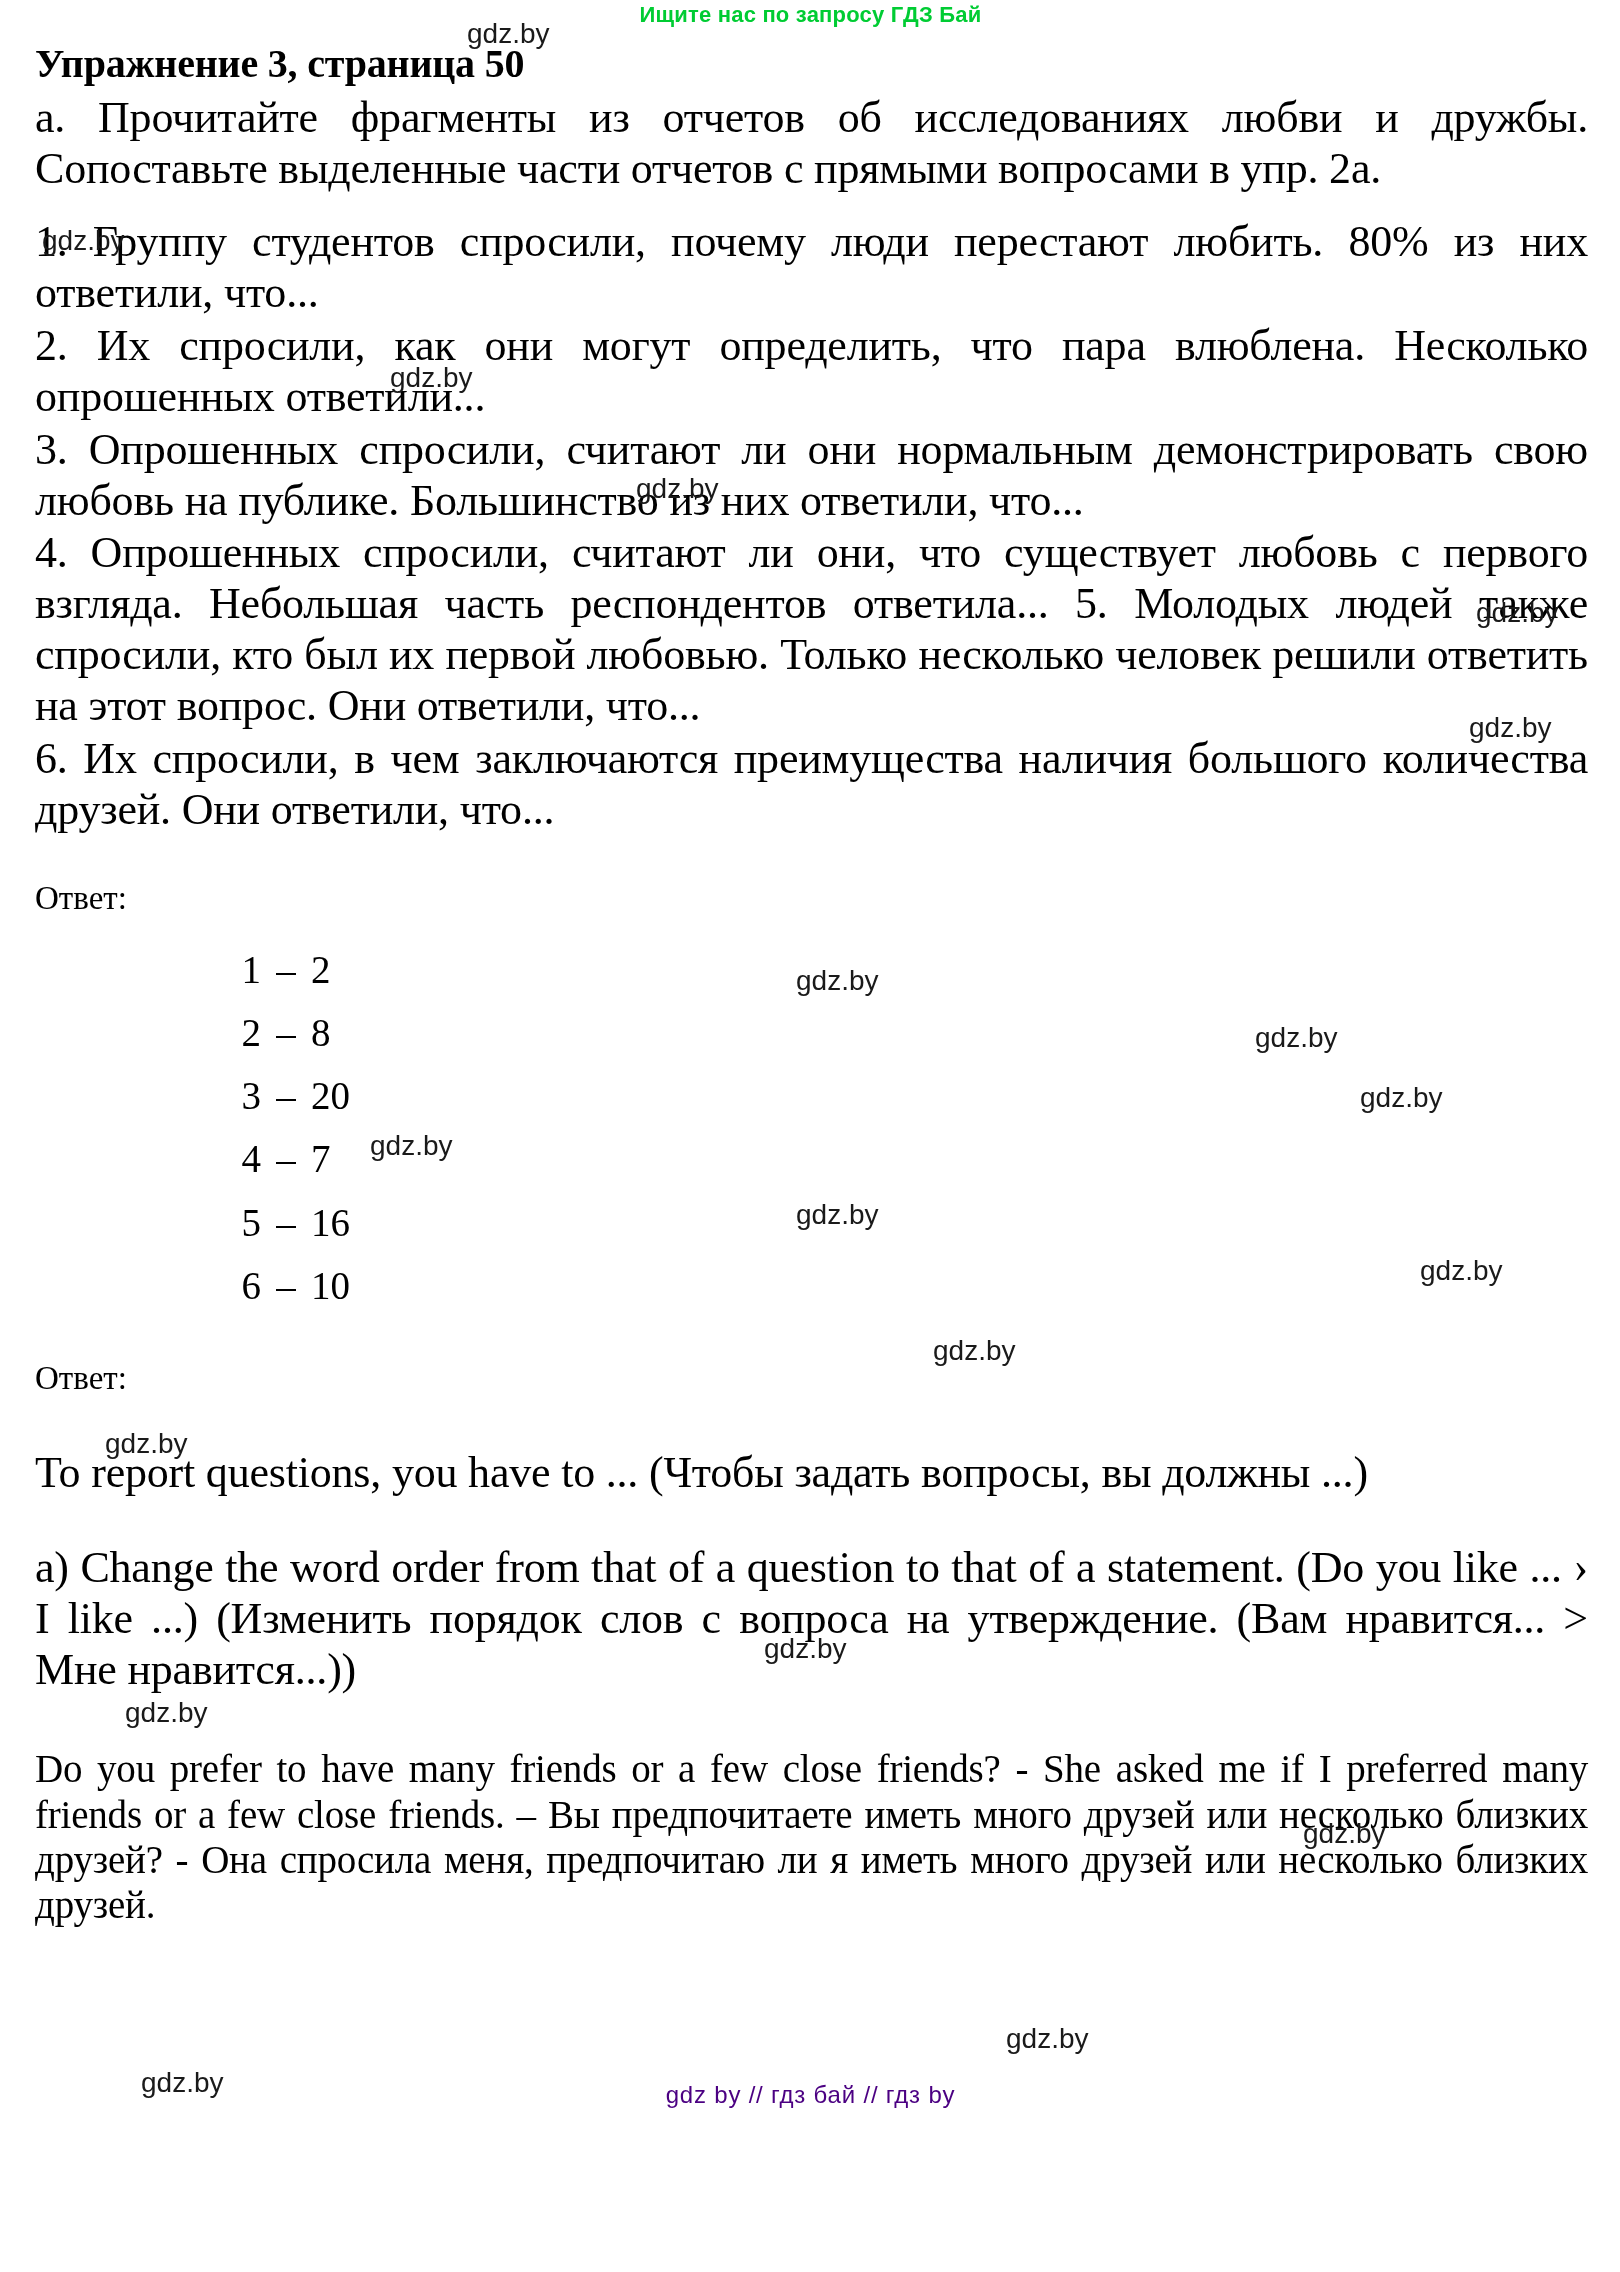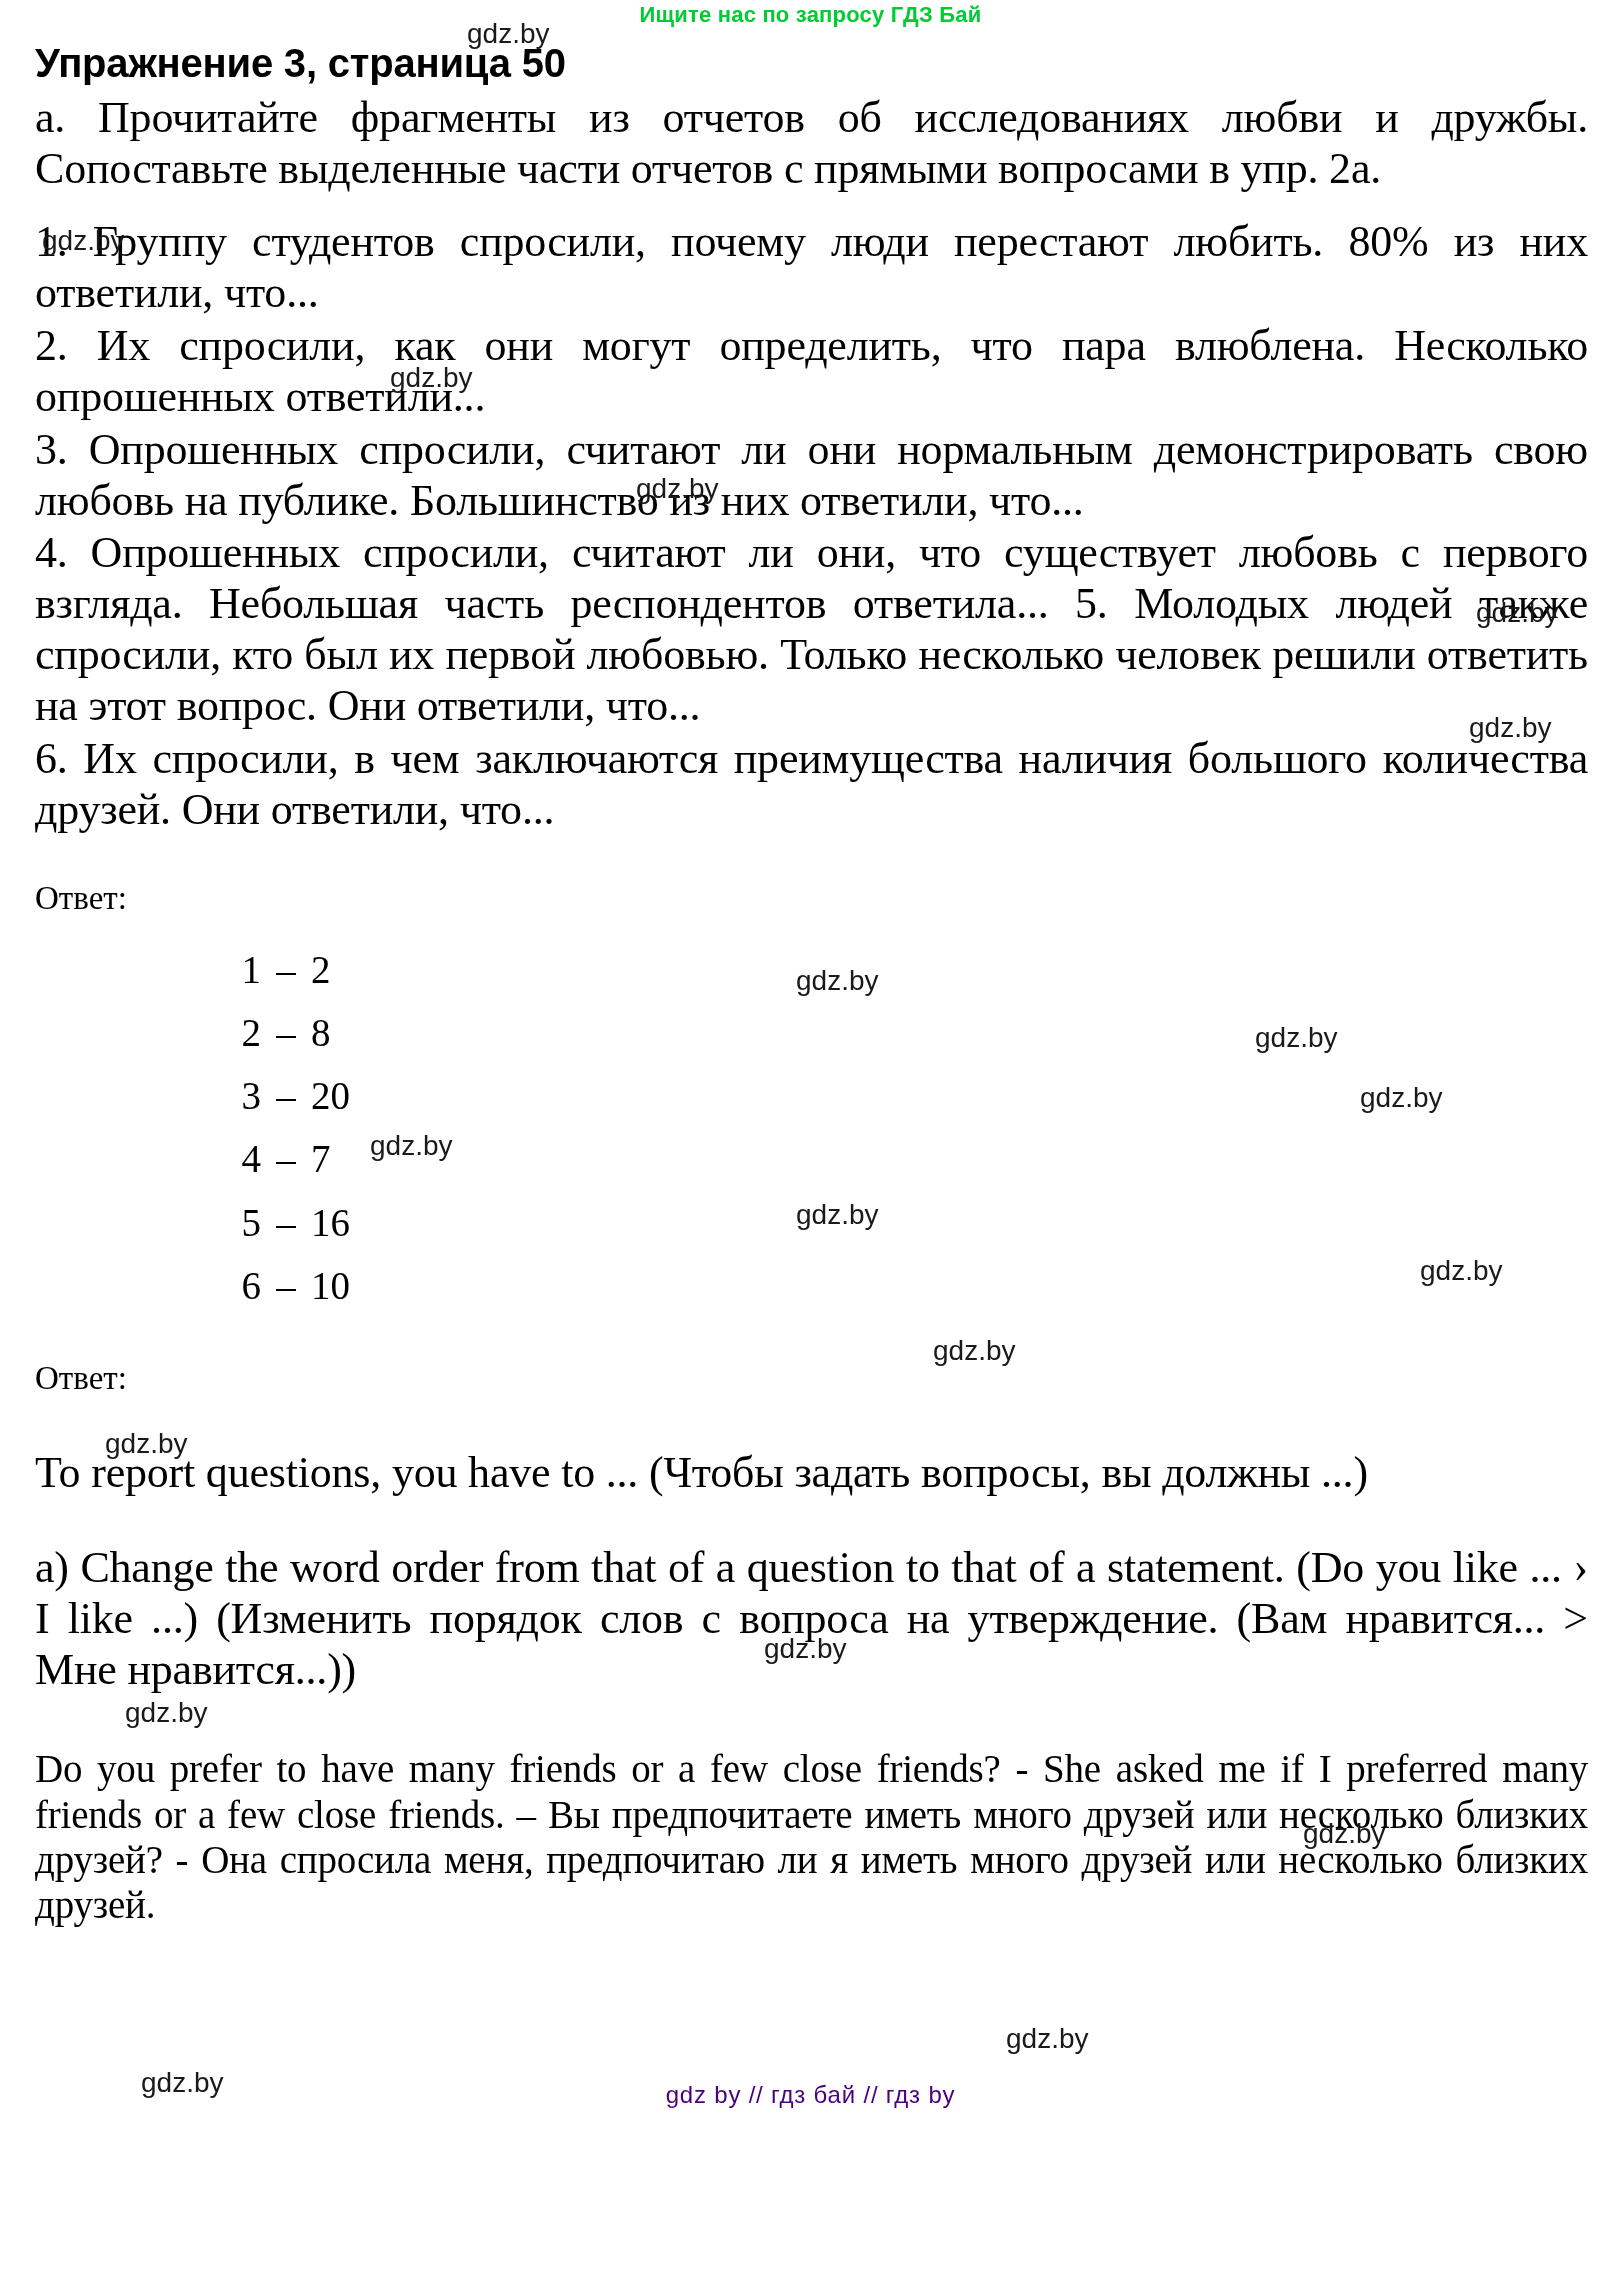--- a/index.html
+++ b/index.html
@@ -35,21 +35,21 @@
 
   
   .content {
     position: absolute;
     left: 35px;
     top: 42px;
     width: 1553px;
   }
 
   h1.title {
-    font-family: Liberation Sans, sans-serif;
+    font-family: Liberation Serif, serif;
     font-size: 40px;
     font-weight: bold;
     margin: 0 0 6.4px 0;
     line-height: 1.08;
     letter-spacing: -0.2px;
   }
 
   p.para {
     font-size: 44px;
     line-height: 1.16;

